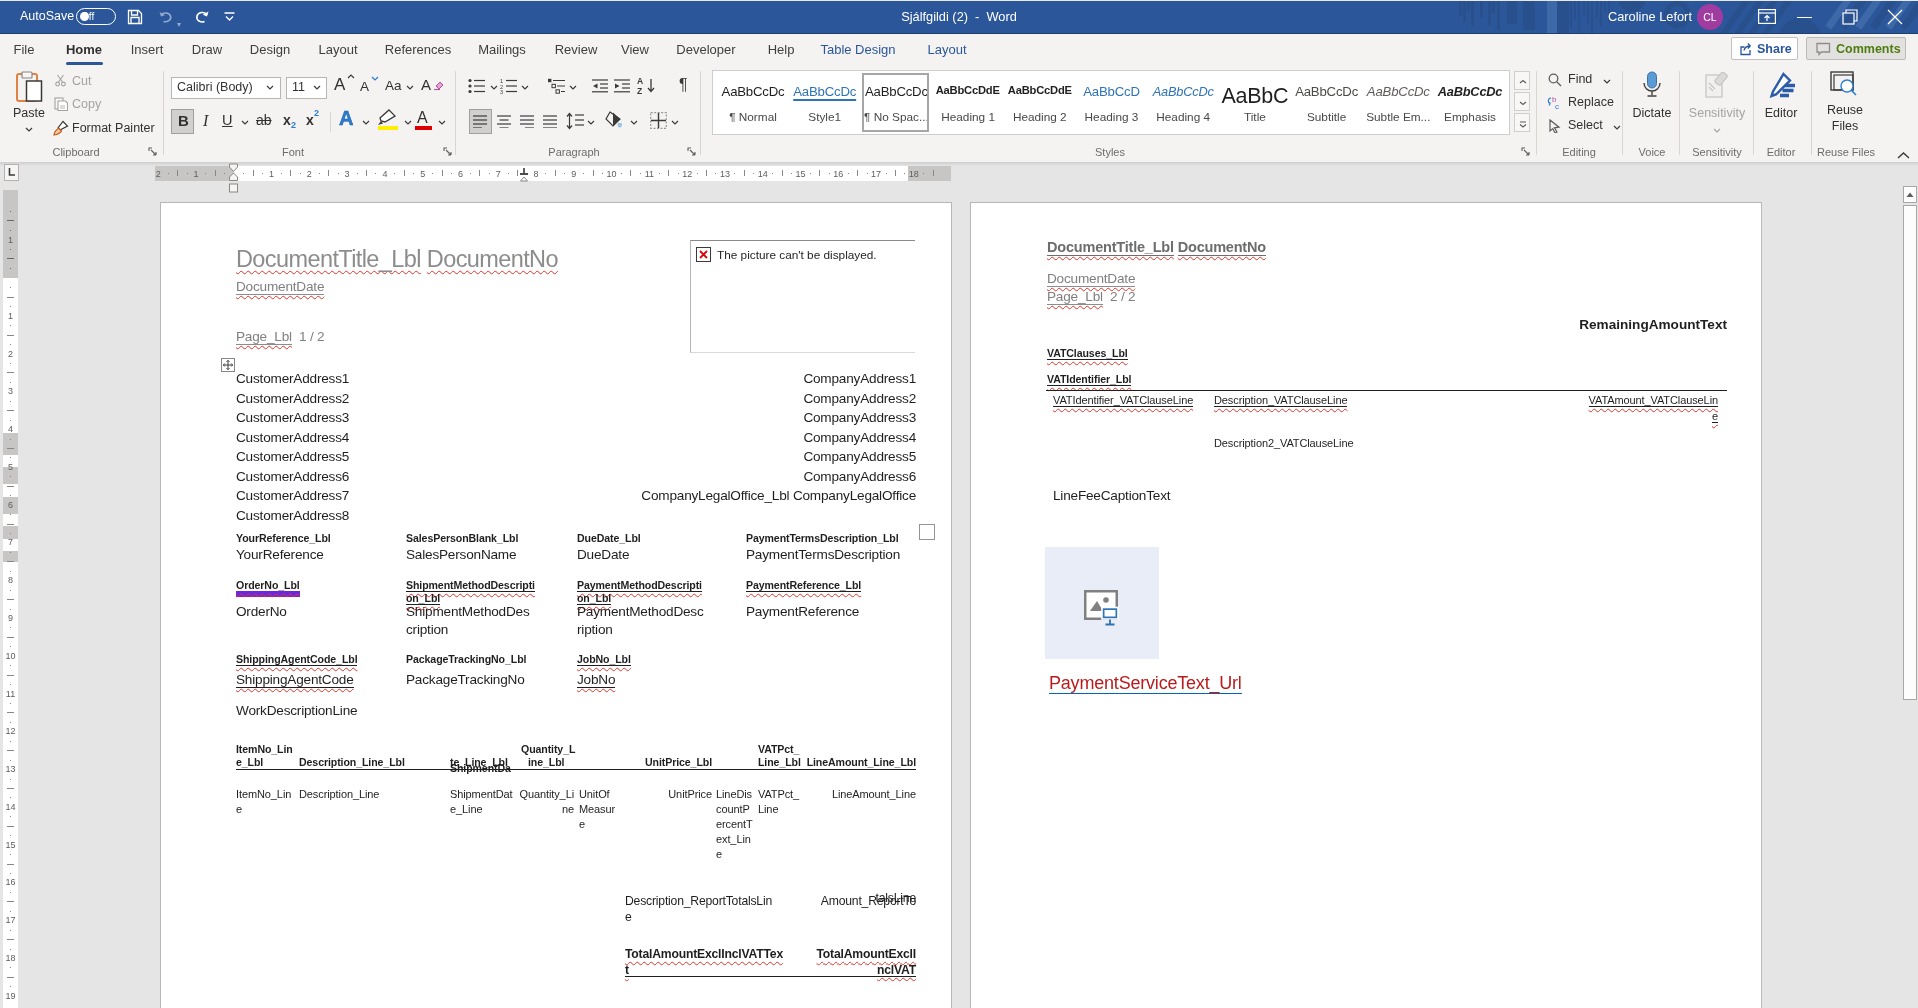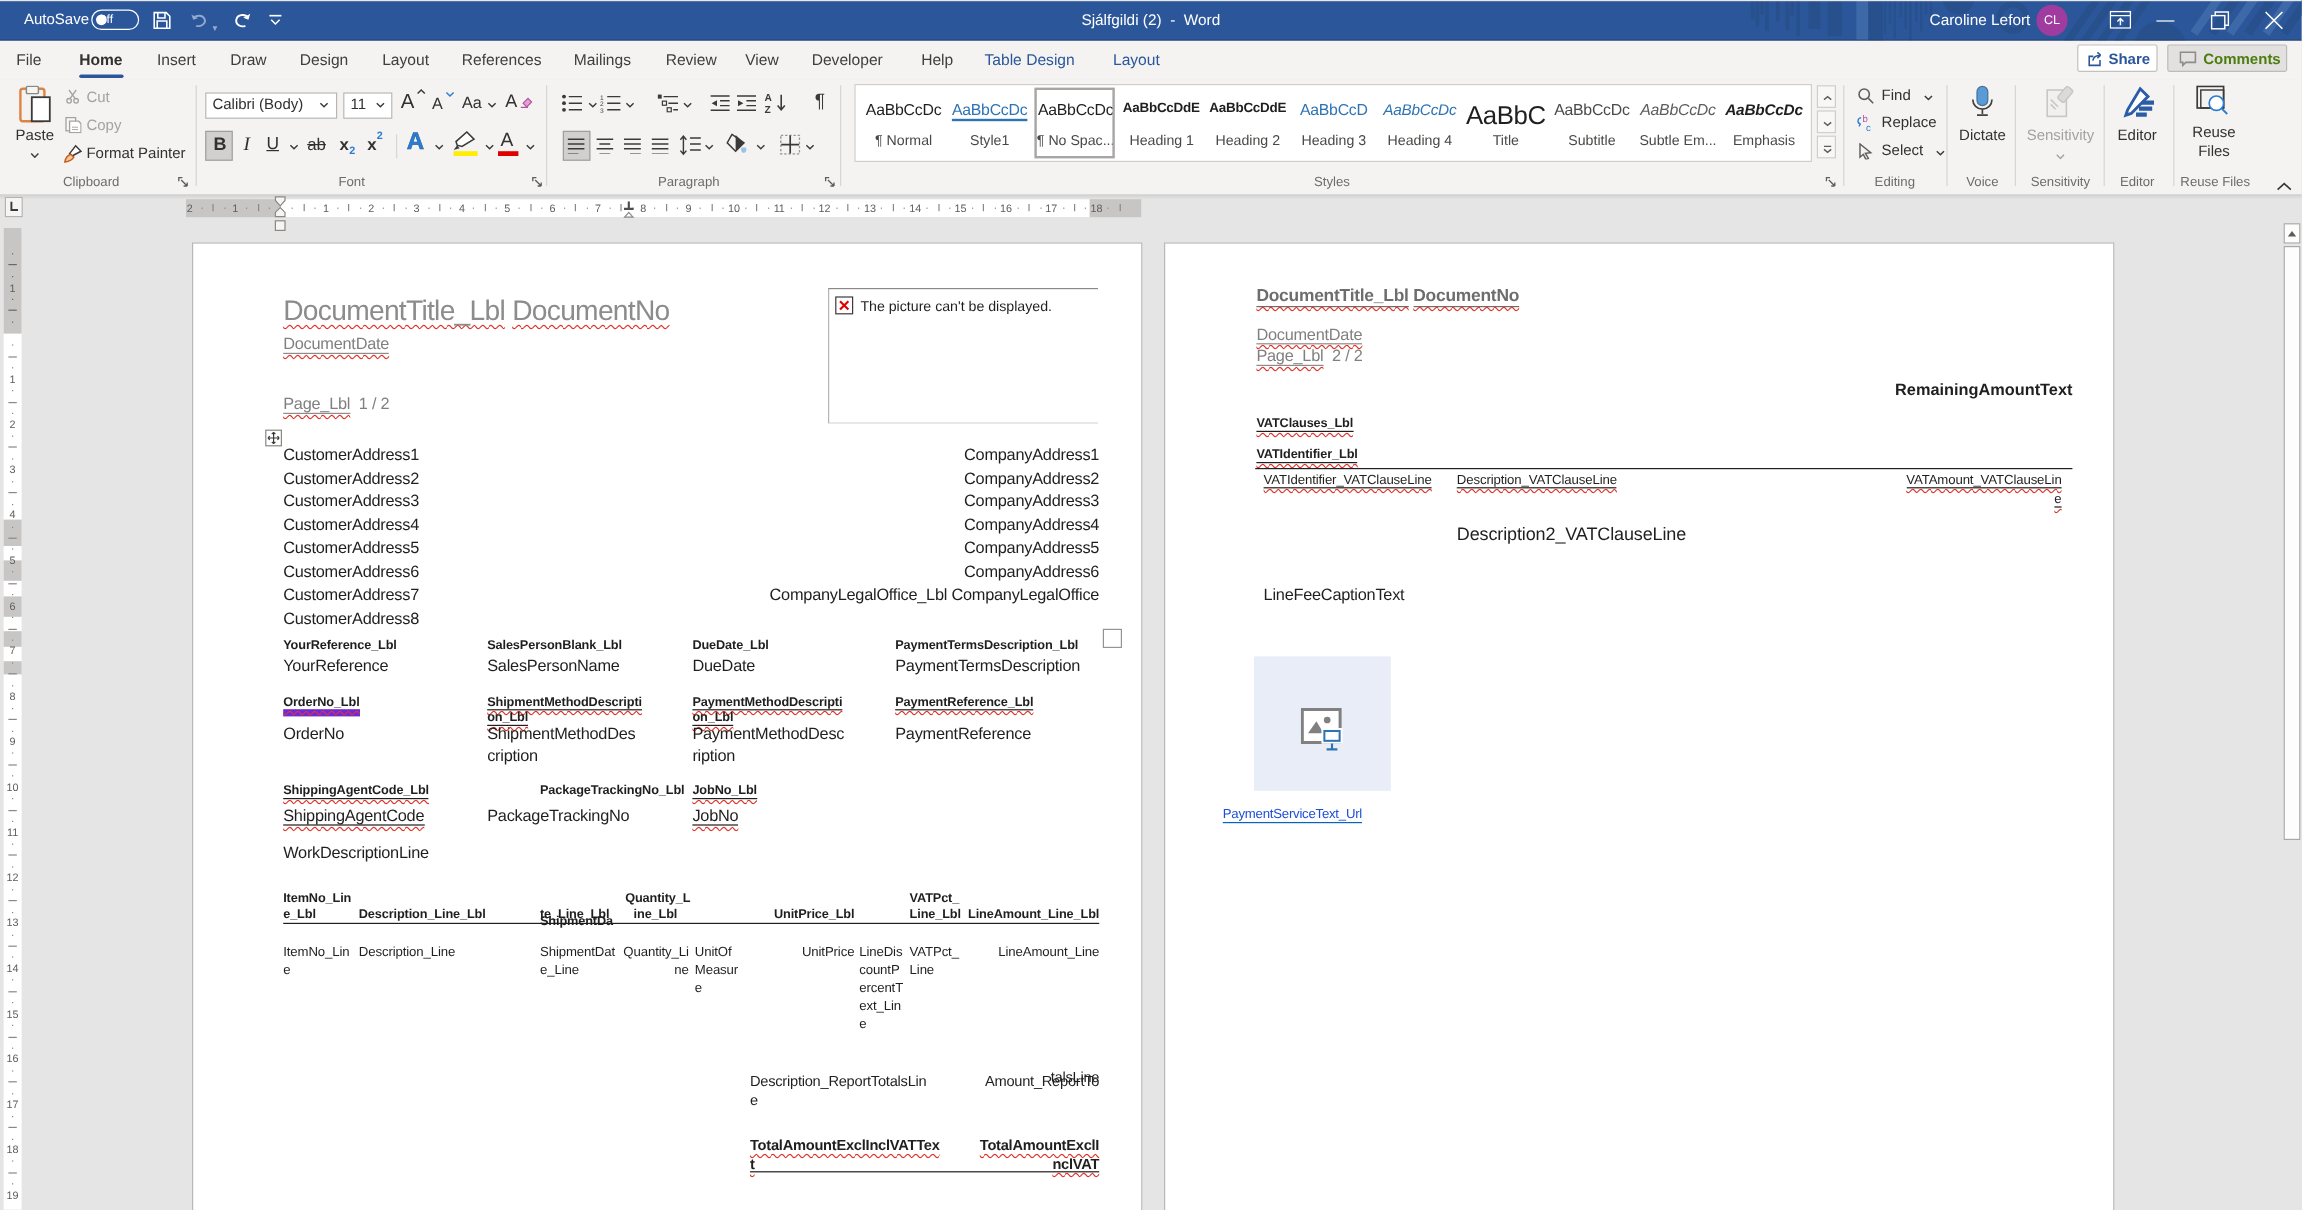--- a/index.html
+++ b/index.html
@@ -674,21 +674,21 @@
 <div class="a lbl" style="left:577px;top:579px;"><span class="squ" style="border-bottom:1px solid #1f1f1f">PaymentMethodDescripti</span></div>
 <div class="a lbl" style="left:577px;top:592px;"><span class="squ" style="border-bottom:1px solid #1f1f1f">on_Lbl</span></div>
 <div class="a lbl" style="left:746px;top:579px;"><span class="squ" style="border-bottom:1px solid #1f1f1f">PaymentReference_Lbl</span></div>
 <div class="a t14" style="left:236px;top:604px;">OrderNo</div>
 <div class="a t14" style="left:406px;top:604px;">ShipmentMethodDes</div>
 <div class="a t14" style="left:406px;top:622px;">cription</div>
 <div class="a t14" style="left:577px;top:604px;">PaymentMethodDesc</div>
 <div class="a t14" style="left:577px;top:622px;">ription</div>
 <div class="a t14" style="left:746px;top:604px;">PaymentReference</div>
 <div class="a lbl" style="left:236px;top:653px;"><span class="squ" style="border-bottom:1px solid #1f1f1f">ShippingAgentCode_Lbl</span></div>
-<div class="a lbl" style="left:406px;top:653px;margin-left:44px;">PackageTrackingNo_Lbl</div>
+<div class="a lbl" style="left:406px;top:653px;">PackageTrackingNo_Lbl</div>
 <div class="a lbl" style="left:577px;top:653px;"><span class="squ" style="border-bottom:1px solid #1f1f1f">JobNo_Lbl</span></div>
 <div class="a t14" style="left:236px;top:672px;"><span class="squ" style="border-bottom:1px solid #1f1f1f">ShippingAgentCode</span></div>
 <div class="a t14" style="left:406px;top:672px;">PackageTrackingNo</div>
 <div class="a t14" style="left:577px;top:672px;"><span class="squ" style="border-bottom:1px solid #1f1f1f">JobNo</span></div>
 <div class="a t14" style="left:236px;top:703px;">WorkDescriptionLine</div>
 <div class="a lbl" style="left:236px;top:743px;">ItemNo_Lin</div>
 <div class="a lbl" style="left:236px;top:756px;">e_Lbl</div>
 <div class="a lbl" style="left:299px;top:756px;">Description_Line_Lbl</div>
 <div class="a lbl" style="left:450px;top:743px;margin-top:19px;">ShipmentDa</div>
 <div class="a lbl" style="left:450px;top:756px;">te_Line_Lbl</div>
@@ -731,29 +731,29 @@
 <div class="a t14g" style="left:1047px;top:271px;"><span class="squ" style="border-bottom:1px solid #8c8c8c">DocumentDate</span></div>
 <div class="a t14g" style="left:1047px;top:289px;"><span class="squ" style="border-bottom:1px solid #8c8c8c">Page_Lbl</span>&nbsp; 2 / 2</div>
 <div class="a " style="right:191px;top:317px;font-size:13.6px;font-weight:bold;color:#1f1f1f">RemainingAmountText</div>
 <div class="a lbl" style="left:1047px;top:347px;"><span class="squ" style="border-bottom:1px solid #1f1f1f">VATClauses_Lbl</span></div>
 <div class="a lbl" style="left:1047px;top:373px;"><span class="squ" style="border-bottom:1px solid #1f1f1f">VATIdentifier_Lbl</span></div>
 <div class="a" style="left:1046px;top:390px;width:681px;height:1.2px;background:#1f1f1f"></div>
 <div class="a dat" style="left:1053px;top:394px;"><span class="squ" style="border-bottom:1px solid #1f1f1f">VATIdentifier_VATClauseLine</span></div>
 <div class="a dat" style="left:1214px;top:394px;"><span class="squ" style="border-bottom:1px solid #1f1f1f">Description_VATClauseLine</span></div>
 <div class="a dat" style="right:200px;top:394px;"><span class="squ" style="border-bottom:1px solid #1f1f1f">VATAmount_VATClauseLin</span></div>
 <div class="a dat" style="right:200px;top:410px;"><span class="squ" style="border-bottom:1px solid #1f1f1f">e</span></div>
-<div class="a dat" style="left:1214px;top:437px;font-size:15px">Description2_VATClauseLine</div>
+<div class="a dat" style="left:1214px;top:437px;font-size:11px">Description2_VATClauseLine</div>
 <div class="a t14" style="left:1053px;top:488px;">LineFeeCaptionText</div>
 <div class="a" style="left:1045px;top:547px;width:114px;height:112px;background:#e9edf8"></div>
 <svg class="a" style="left:1084px;top:590px;" width="38" height="38" viewBox="0 0 38 38">
     <rect x="0" y="0" width="34" height="30" fill="#808080"></rect>
     <rect x="2.5" y="2.5" width="29" height="25" fill="#fff"></rect>
     <path d="M6 21 L13 11 L19 21 Z" fill="#808080"></path>
     <circle cx="22" cy="10" r="2.8" fill="#808080"></circle>
     <rect x="18" y="17.5" width="16" height="11.5" fill="#2e74b5" stroke="#fff" stroke-width="1.6"></rect>
     <rect x="20.5" y="20" width="11" height="6.5" fill="#fff"></rect>
     <path d="M26 29.5 v4 M21.5 34.5 h9" stroke="#2e74b5" stroke-width="1.8"></path>
   </svg>
-<div class="a " style="left:1019px;top:673px;font-size:11px;color:#1d4ed8;letter-spacing:-0.2px"><span style="border-bottom:1px solid #0563c1">PaymentServiceText_Url</span></div>
+<div class="a " style="left:1049px;top:673px;font-size:18px;color:#b91c1c;letter-spacing:-0.2px"><span style="border-bottom:1px solid #0563c1">PaymentServiceText_Url</span></div>
 <div class="a" style="left:1903px;top:186px;width:14px;height:17px;background:#fdfdfd;border:1px solid #aaa8a6"></div>
 <svg class="a" style="left:1906px;top:191px;" width="8" height="7" viewBox="0 0 8 7">
     <path d="M0.5 6 L4 1.5 L7.5 6 Z" fill="#5f5d5b"></path>
   </svg>
 <div class="a" style="left:1903px;top:205px;width:14px;height:495px;background:#fdfdfd;border:1px solid #aaa8a6"></div>
 </body></html>

